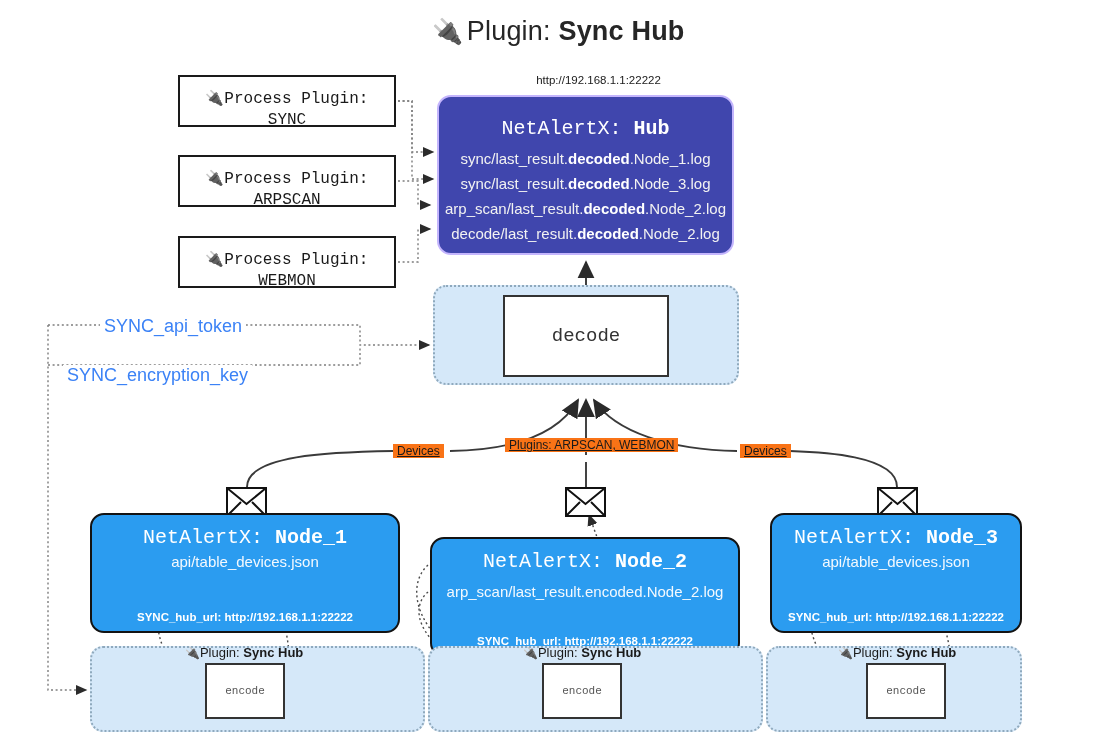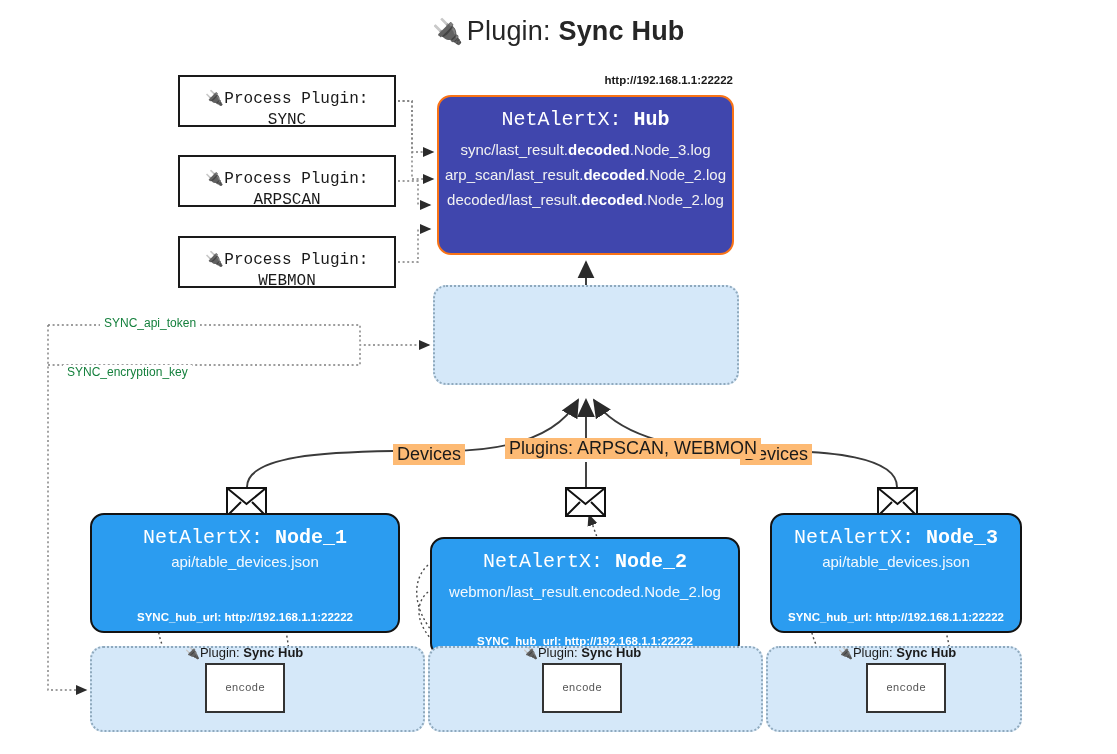--- a/index.html
+++ b/index.html
@@ -36,56 +36,56 @@
     line-height:1.32;
     box-sizing:border-box;
   }
   .proc-box .l1{white-space:nowrap;margin-top:18px;}
   .proc-box .l2{white-space:nowrap;}
   .proc-box .plug{font-family:"DejaVu Sans",sans-serif;font-size:15px;}
 
   
   #hub-box{
     left:437px;top:95px;width:297px;height:160px;
-    background:#4046ad;border:2px solid #f97316;border-radius:14px;
+    background:#4046ad;border:2px solid #c4b5fd;border-radius:14px;
     box-sizing:border-box;
     display:flex;flex-direction:column;align-items:center;
-    padding-top:11px;
+    padding-top:20px;
   }
   #hub-title{
     font-family:"Liberation Mono", monospace;
     font-size:20px;color:#ffffff;white-space:nowrap;margin-bottom:6px;
   }
   #hub-title b{font-weight:bold;}
   .hub-line{
     font-size:15px;color:#f2f2f2;white-space:nowrap;line-height:1.67;
   }
   .hub-line b{font-weight:bold;color:#ffffff;}
   #hub-url{
-    left:436px;top:74px;width:297px;text-align:right;
-    font-size:11.5px;font-weight:bold;color:#1a1a1a;white-space:nowrap;
+    left:450px;top:74px;width:297px;text-align:center;
+    font-size:11.5px;font-weight:normal;color:#1a1a1a;white-space:nowrap;
   }
 
   
   #decode-group{
     left:433px;top:285px;width:306px;height:100px;
     background:#d5e8f9;border:2px dotted #8fa9bd;border-radius:13px;
     box-sizing:border-box;
   }
   #decode-box{
     left:503px;top:295px;width:166px;height:82px;
     background:#ffffff;border:2px solid #333333;
     display:flex;align-items:center;justify-content:center;
     font-family:"Liberation Mono", monospace;
     font-size:19px;color:#333333;box-sizing:border-box;
   }
 
   
   .tok-label{
-    font-size:12px;color:#15803d;background:#ffffff;
+    font-size:18px;color:#3b82f6;background:#ffffff;
     padding:0 4px;white-space:nowrap;
   }
   #tok-api{left:100px;top:316px;}
   #tok-key{left:63px;top:365px;}
 
   
   .node-box{
     background:#2b9cf0;border:2px solid #131313;border-radius:14px;
     box-sizing:border-box;
     display:flex;flex-direction:column;align-items:center;
@@ -114,37 +114,37 @@
 
   
   .enc-group{
     background:#d5e8f9;border:2px dotted #8fa9bd;border-radius:13px;
     box-sizing:border-box;top:646px;height:86px;
   }
   #enc-group-1{left:90px;width:335px;}
   #enc-group-2{left:428px;width:335px;}
   #enc-group-3{left:766px;width:256px;}
   .enc-box{
-    position:absolute;top:663px;width:80px;height:50px;
+    position:absolute;top:663px;width:80px;height:56px;
     background:#ffffff;border:2px solid #333333;
     display:flex;align-items:center;justify-content:center;
     font-family:"Liberation Mono", monospace;
     font-size:11px;color:#555555;box-sizing:border-box;
   }
   #enc-box-1{left:205px;} #enc-box-2{left:542px;} #enc-box-3{left:866px;}
   .enc-label{
     position:absolute;top:645px;font-size:13px;color:#1a1a1a;white-space:nowrap;
   }
   .enc-label b{font-weight:bold;}
   .enc-label .plug{font-family:"DejaVu Sans",sans-serif;font-size:12px;}
   #enc-label-1{left:185px;} #enc-label-2{left:523px;} #enc-label-3{left:838px;}
 
   
   .edge-label{
-    font-size:18px;color:#1a1a1a;background:#fdba74;padding:0 4px;white-space:nowrap;
+    font-size:12px;color:#1a1a1a;background:#f97316;padding:0 4px;white-space:nowrap;text-decoration:underline;
   }
   #lbl-dev-left{left:393px;top:444px;}
   #lbl-dev-right{left:740px;top:444px;}
   #lbl-plugins{left:505px;top:438px;}
 </style>
 </head>
 <body>
 
 <div id="stage">
 
@@ -214,26 +214,28 @@
     <div class="l1"><span class="plug">🔌</span><span>Process Plugin:</span></div>
     <div class="l2">WEBMON</div>
   </div>
 
   <div class="abs" id="hub-url">http://192.168.1.1:22222</div>
   <div class="abs" id="hub-box">
     <div id="hub-title">
       <span>NetAlertX:</span>
       <b>Hub</b>
     </div>
+    <div class="hub-line"><span>sync/last_result.</span><b>decoded</b><span>.Node_1.log</span></div>
     <div class="hub-line"><span>sync/last_result.</span><b>decoded</b><span>.Node_3.log</span></div>
     <div class="hub-line"><span>arp_scan/last_result.</span><b>decoded</b><span>.Node_2.log</span></div>
-    <div class="hub-line"><span>decoded/last_result.</span><b>decoded</b><span>.Node_2.log</span></div>
+    <div class="hub-line"><span>decode/last_result.</span><b>decoded</b><span>.Node_2.log</span></div>
   </div>
 
   <div class="abs" id="decode-group"></div>
+  <div class="abs" id="decode-box">decode</div>
 
   <div class="abs tok-label" id="tok-api">SYNC_api_token</div>
   <div class="abs tok-label" id="tok-key">SYNC_encryption_key</div>
 
   <div class="abs edge-label" id="lbl-dev-left">Devices</div>
   <div class="abs edge-label" id="lbl-dev-right">Devices</div>
   <div class="abs edge-label" id="lbl-plugins">Plugins: ARPSCAN, WEBMON</div>
 
   <div class="abs" style="left:226px;top:487px;">
     <svg class="envelope" viewBox="0 0 41 30">
@@ -265,21 +267,21 @@
       <div class="node-line">api/table_devices.json</div>
     </div>
     <div class="node-hub-url">SYNC_hub_url: http://192.168.1.1:22222</div>
   </div>
 
   <div class="abs node-box" id="node2">
     <div class="node-title">
       <span>NetAlertX:</span> <b>Node_2</b>
     </div>
     <div class="node-lines">
-      <div class="node-line">webmon/last_result.encoded.Node_2.log</div>
+      <div class="node-line">arp_scan/last_result.encoded.Node_2.log</div>
     </div>
     <div class="node-hub-url">SYNC_hub_url: http://192.168.1.1:22222</div>
   </div>
 
   <div class="abs node-box" id="node3">
     <div class="node-title">
       <span>NetAlertX:</span> <b>Node_3</b>
     </div>
     <div class="node-lines">
       <div class="node-line">api/table_devices.json</div>

